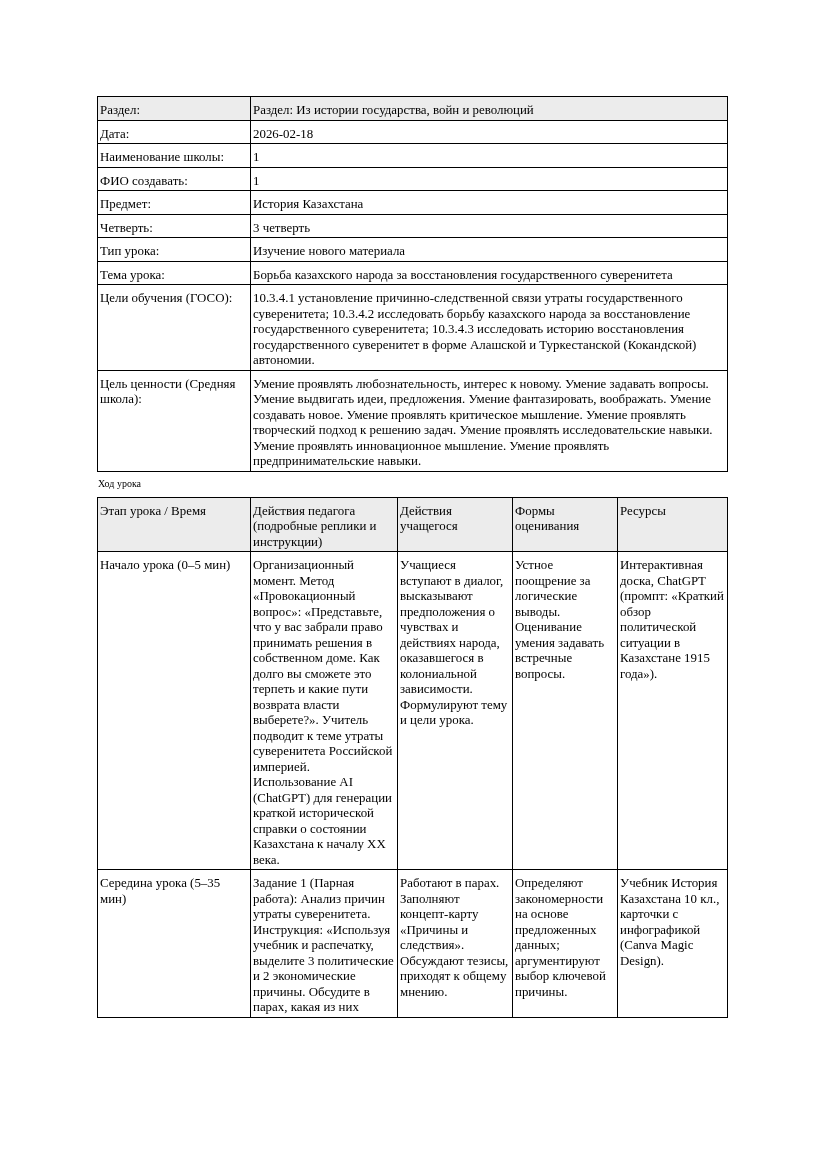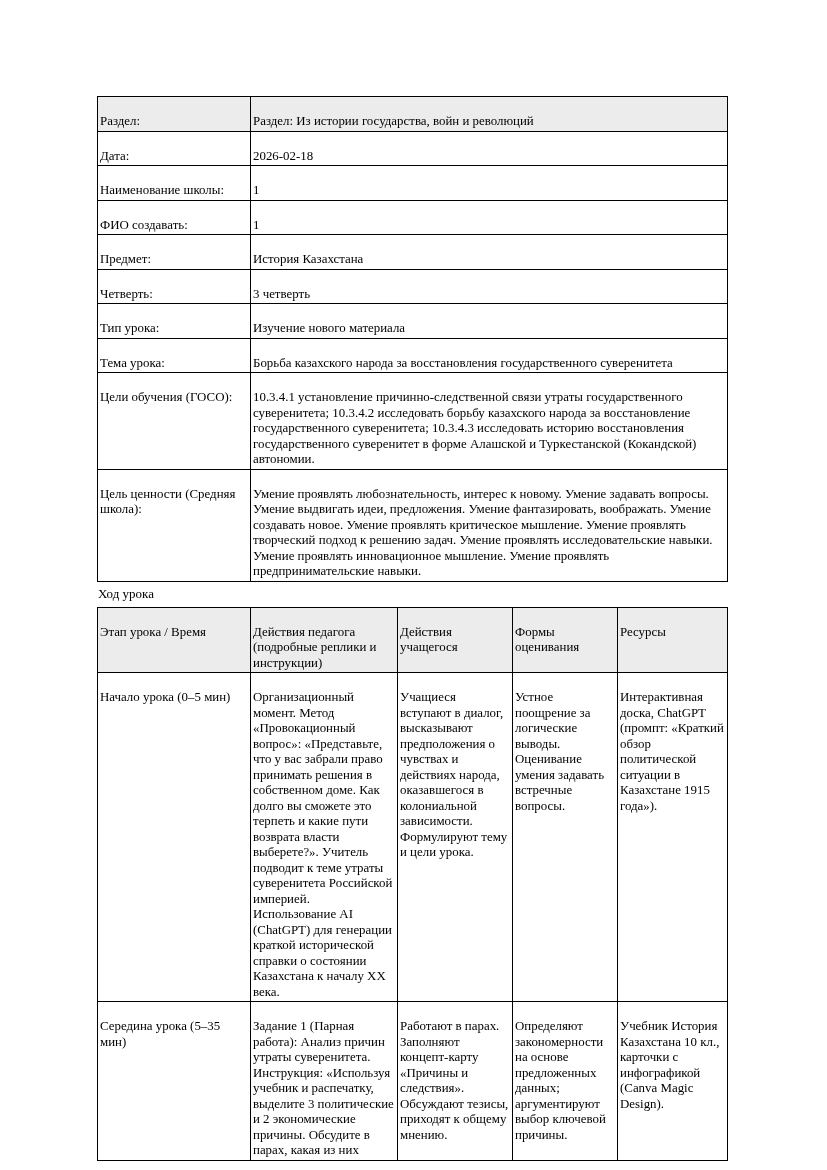--- a/index.html
+++ b/index.html
@@ -6,31 +6,31 @@
   .page {
     position:relative;
     width:827px; height:1170px;
     background:#ffffff;
     font-family:"Liberation Serif","DejaVu Serif",serif;
     color:#000000;
     overflow:hidden;
   }
   .content { position:absolute; left:97px; top:96px; width:630px; }
   .doc-title { font-size:13px; line-height:16px; margin:0 0 9px 1px; font-weight:normal; }
-  .section-heading { font-size:13px; line-height:16px; margin:4px 0 5px 1px; font-weight:normal; }
+  .section-heading { font-size:10px; line-height:16px; margin:4px 0 5px 1px; font-weight:normal; }
   table {
     border-collapse:collapse;
     table-layout:fixed;
     width:630px;
     font-size:12.9px;
     line-height:15.5px;
   }
   td, th {
     border:1px solid #000000;
-    padding:17px 3px 1px 2px;
+    padding:6px 3px 1px 2px;
     vertical-align:top;
     text-align:left;
     font-weight:normal;
     word-wrap:break-word;
   }
   tr.shaded td, thead th { background:#ececec; }
   .info-table td { height:15px; }
 </style>
 </head>
 <body>

